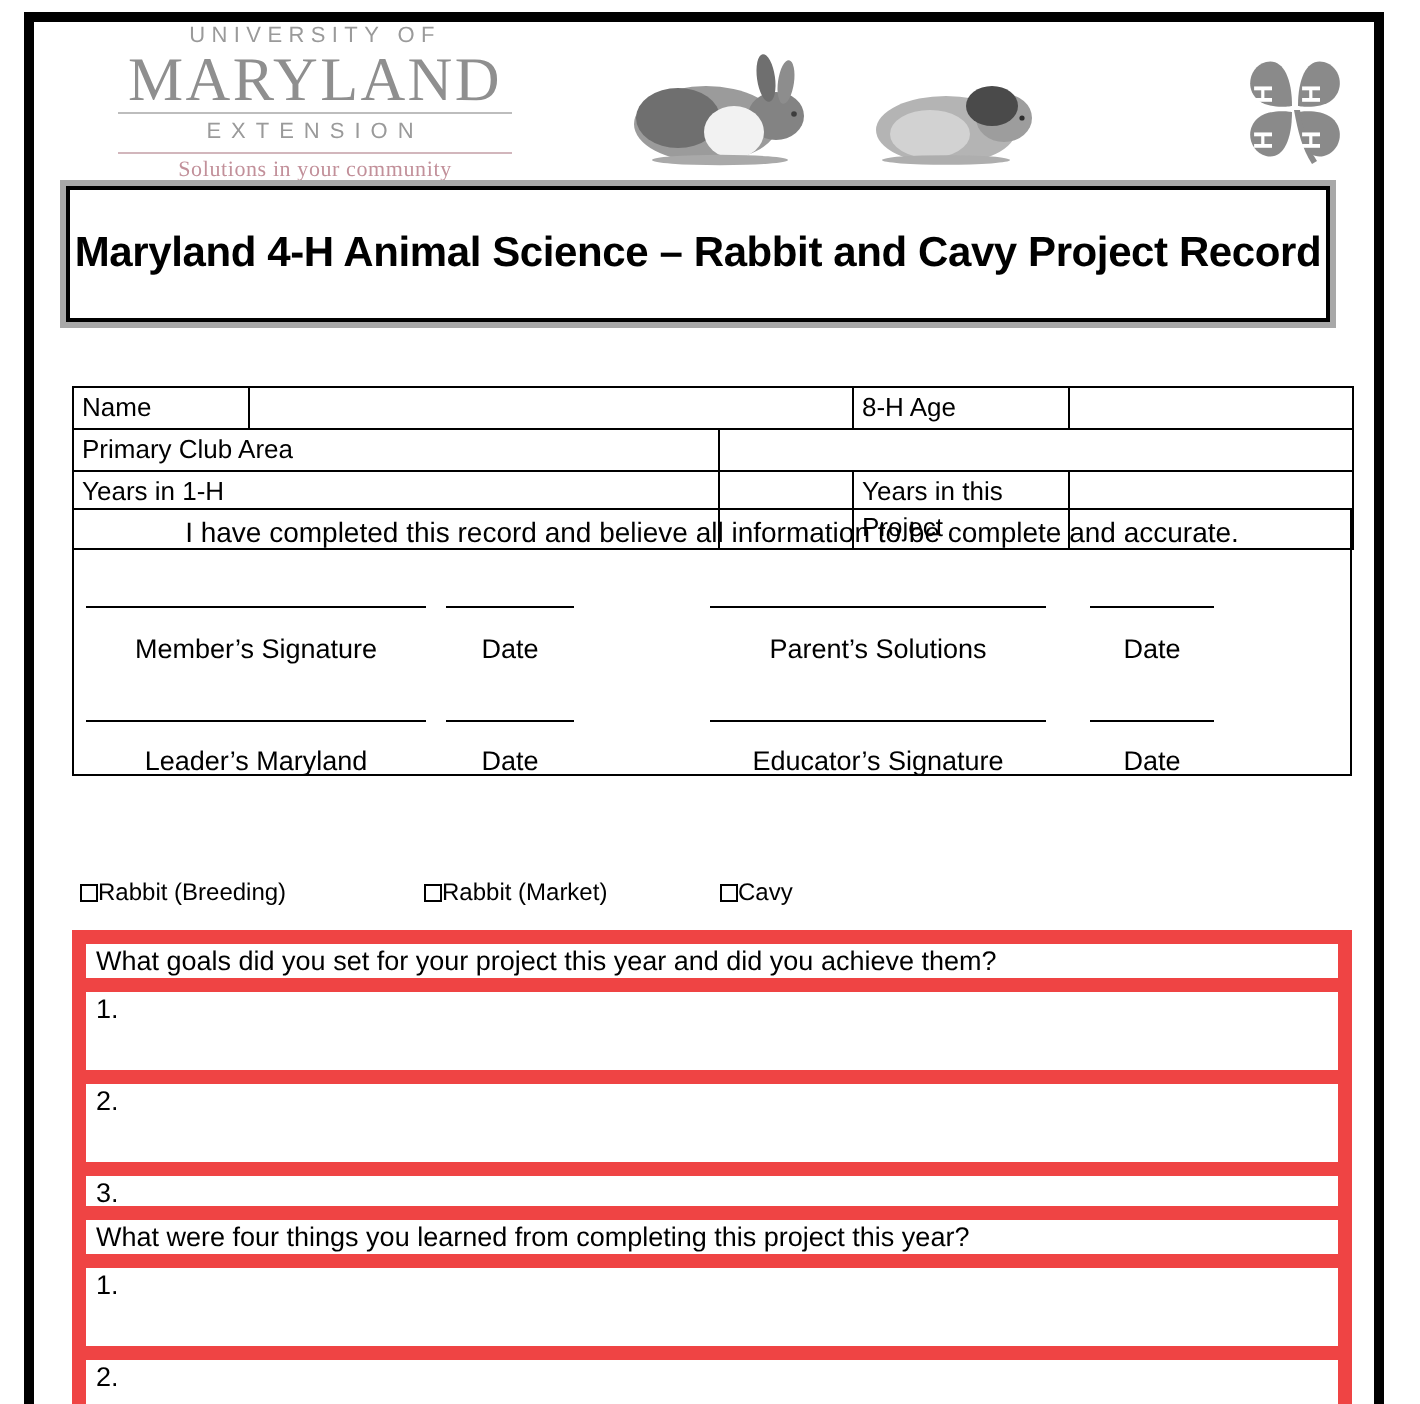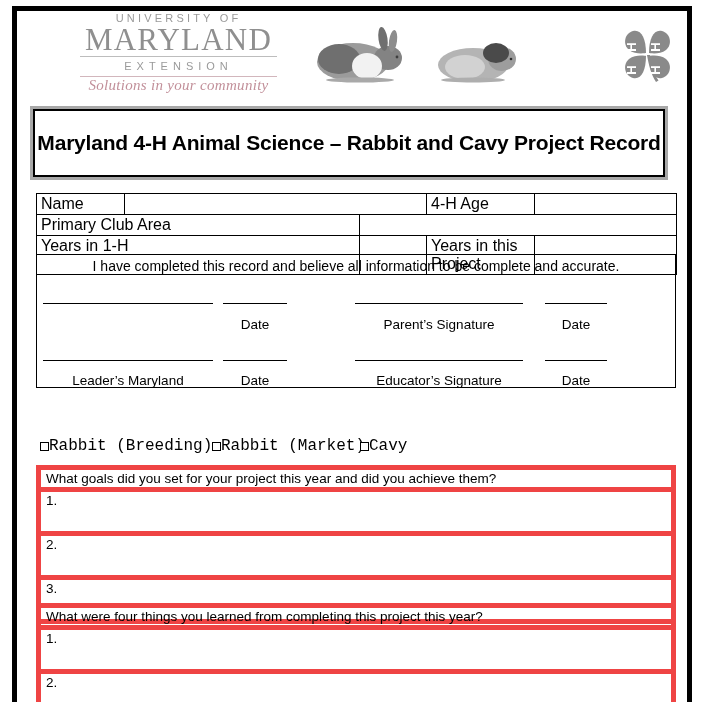--- a/index.html
+++ b/index.html
@@ -41,21 +41,21 @@
   .header {
     position: absolute;
     left: 20px;
     top: 8px;
     width: 664px;
     height: 80px;
   }
 
   .umd-logo {
     position: absolute;
-    left: 56px;
+    left: 35px;
     top: 4px;
     width: 205px;
     text-align: center;
     color: #8c8c8c;
   }
   .umd-l1 {
     font-size: 11px;
     letter-spacing: 3.2px;
     color: #9a9a9a;
     line-height: 13px;
@@ -79,22 +79,21 @@
     color: #9a9a9a;
     line-height: 13px;
   }
   .umd-rule2 {
     height: 1px;
     background: #d2b6bc;
     margin: 3px 4px 2px 4px;
   }
   .umd-tag {
     font-family: "Liberation Serif", serif;
-    font-style: italic;
-    font-size: 15px;
+    font-size: 11px;
     color: #c2909a;
     line-height: 13px;
     letter-spacing: 0.3px;
   }
 
   .animals {
     position: absolute;
     left: 285px;
     top: 18px;
     width: 225px;
@@ -111,21 +110,20 @@
   
   .title-box {
     position: absolute;
     left: 30px;
     top: 90px;
     width: 638px;
     height: 74px;
     border: 3px solid #a8a8a8;
     box-sizing: border-box;
     background: #ffffff;
-    margin-top: 16px;
   }
   .title-inner {
     position: absolute;
     left: 0; top: 0; right: 0; bottom: 0;
     border: 2px solid #000;
     display: flex;
     align-items: center;
     justify-content: center;
   }
   .title-text {
@@ -134,21 +132,21 @@
     text-align: center;
     line-height: 26px;
     letter-spacing: -0.2px;
   }
 
   
   .ftable {
     position: absolute;
     border-collapse: collapse;
     table-layout: fixed;
-    font-size: 16px;
+    font-size: 13px;
   }
   .ftable td {
     border: 1px solid #000;
     padding: 1px 4px;
     vertical-align: top;
     line-height: 18px;
     height: 18px;
   }
 
   
@@ -190,22 +188,21 @@
     left: 38px;
     top: 410px;
     font-size: 14px;
   }
   .cb-row {
     position: absolute;
     left: 40px;
     top: 438px;
     width: 620px;
     height: 18px;
-    font-size: 16px;
-    font-family: Liberation Mono, monospace;
+    font-size: 12px;
   }
   .cb-item {
     position: absolute;
     white-space: nowrap;
     line-height: 16px;
   }
   .cb-box {
     display: inline-block;
     width: 9px;
     height: 9px;
@@ -218,21 +215,21 @@
   
   .qtable {
     position: absolute;
     left: 36px;
     width: 640px;
     border-collapse: collapse;
     table-layout: fixed;
     font-size: 13.5px;
   }
   .qtable td {
-    border: 5px solid #ef4444;
+    border: 7px solid #ef4444;
     padding: 0 5px;
     vertical-align: top;
     line-height: 17px;
   }
   .q-head { height: 17px; }
   .q-item { height: 39px; }
   #q1 { top: 465px; }
   #q2 { top: 603px; }
 </style>
 </head>
@@ -311,21 +308,21 @@
       <col style="width:88px">
       <col style="width:235px">
       <col style="width:67px">
       <col style="width:108px">
       <col style="width:142px">
     </colgroup>
     <tbody>
       <tr>
         <td>Name</td>
         <td colspan="2"></td>
-        <td>4-H Age</td>
+        <td>8-H Age</td>
         <td></td>
       </tr>
       <tr>
         <td colspan="2">Primary Club Area</td>
         <td colspan="3"></td>
       </tr>
       <tr>
         <td colspan="2">Years in 1-H</td>
         <td></td>
         <td>Years in this Project</td>
@@ -335,22 +332,23 @@
   </table>
 
   <div class="sig-block">
     <div class="sig-statement">I have completed this record and believe all information to be complete and accurate.</div>
 
     <div class="sig-line" style="left:6px;  top:48px; width:170px;"></div>
     <div class="sig-line" style="left:186px; top:48px; width:64px;"></div>
     <div class="sig-line" style="left:318px; top:48px; width:168px;"></div>
     <div class="sig-line" style="left:508px; top:48px; width:62px;"></div>
 
+    <div class="sig-label" style="left:6px;  top:62px; width:170px;">Member’s Signature</div>
     <div class="sig-label" style="left:186px; top:62px; width:64px;">Date</div>
-    <div class="sig-label" style="left:318px; top:62px; width:168px;">Parent’s Signature</div>
+    <div class="sig-label" style="left:318px; top:62px; width:168px;">Parent’s Solutions</div>
     <div class="sig-label" style="left:508px; top:62px; width:62px;">Date</div>
 
     <div class="sig-line" style="left:6px;  top:105px; width:170px;"></div>
     <div class="sig-line" style="left:186px; top:105px; width:64px;"></div>
     <div class="sig-line" style="left:318px; top:105px; width:168px;"></div>
     <div class="sig-line" style="left:508px; top:105px; width:62px;"></div>
 
     <div class="sig-label" style="left:6px;  top:118px; width:170px;">Leader’s Maryland</div>
     <div class="sig-label" style="left:186px; top:118px; width:64px;">Date</div>
     <div class="sig-label" style="left:318px; top:118px; width:168px;">Educator’s Signature</div>

